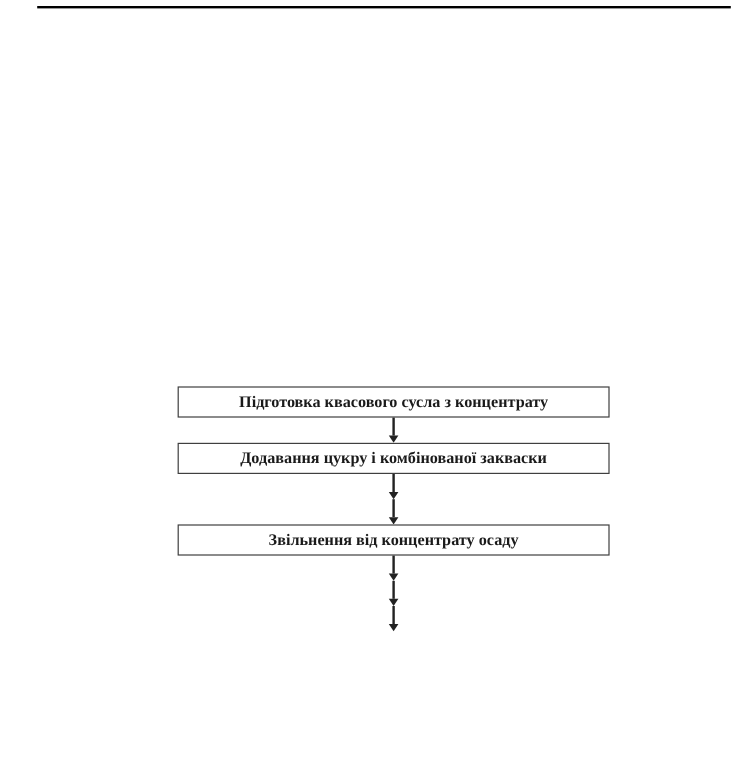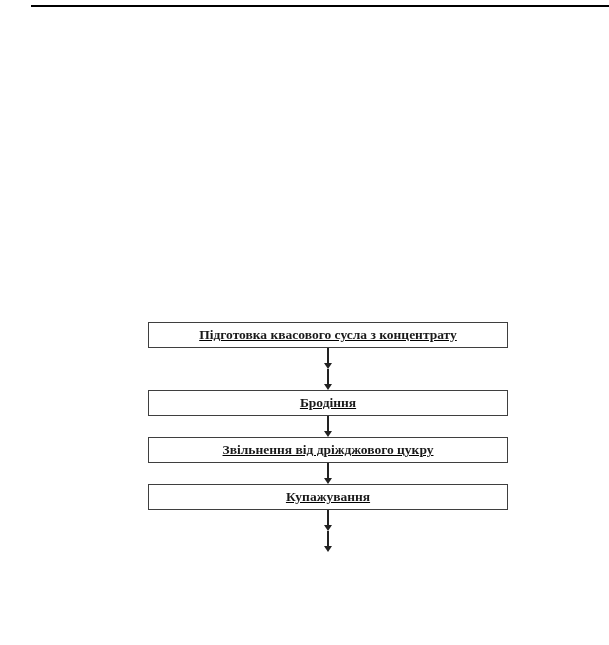--- a/index.html
+++ b/index.html
@@ -23,21 +23,20 @@
     background: #000000;
   }
   .flowchart {
     position: absolute;
     left: 148px;
     top: 322px;
     width: 360px;
     display: flex;
     flex-direction: column;
     align-items: stretch;
-    text-decoration: underline;
   }
   .step-box {
     box-sizing: border-box;
     height: 26px;
     border: 1px solid #3f3f3f;
     background: #ffffff;
     display: flex;
     align-items: center;
     justify-content: center;
     font-weight: bold;
@@ -76,47 +75,44 @@
 
   <div class="step-box">
     <span>Підготовка квасового сусла з концентрату</span>
   </div>
 
   <div class="arrow">
     <div class="shaft"></div>
     <div class="head"></div>
   </div>
 
+  <div class="step-box">
+    <span>Додавання цукру і комбінованої закваски</span>
+  </div>
+
+  <div class="arrow">
+    <div class="shaft"></div>
+    <div class="head"></div>
+  </div>
+
 
   <div class="arrow">
     <div class="shaft"></div>
     <div class="head"></div>
   </div>
 
   <div class="step-box">
-    <span>Бродіння</span>
+    <span>Звільнення від концентрату осаду</span>
   </div>
 
   <div class="arrow">
     <div class="shaft"></div>
     <div class="head"></div>
   </div>
 
-  <div class="step-box">
-    <span>Звільнення від дріжджового цукру</span>
-  </div>
-
-  <div class="arrow">
-    <div class="shaft"></div>
-    <div class="head"></div>
-  </div>
-
-  <div class="step-box">
-    <span>Купажування</span>
-  </div>
 
   <div class="arrow">
     <div class="shaft"></div>
     <div class="head"></div>
   </div>
 
 
   <div class="arrow">
     <div class="shaft"></div>
     <div class="head"></div>

